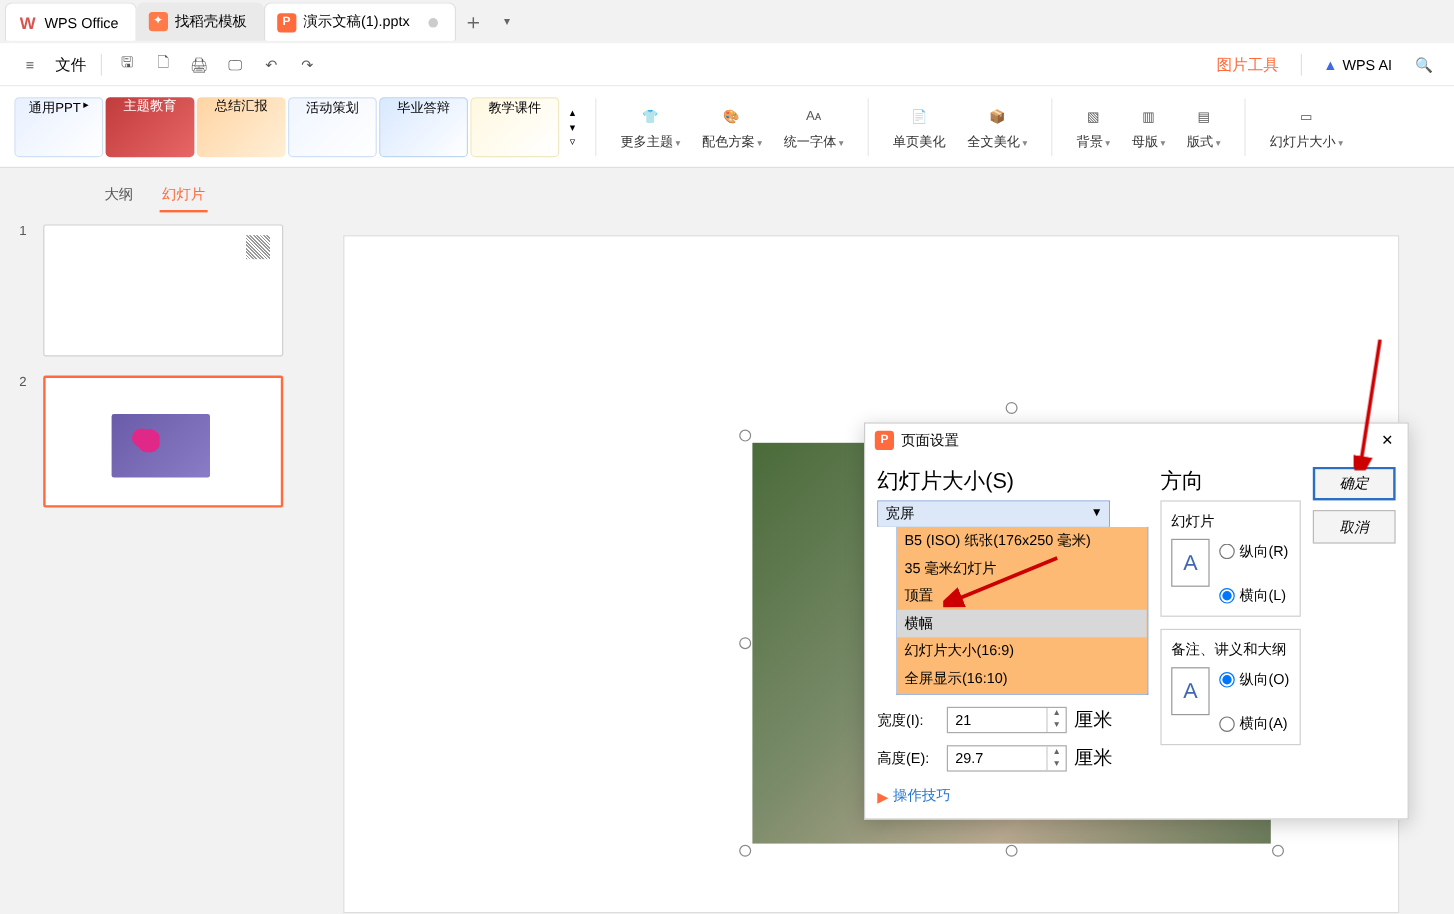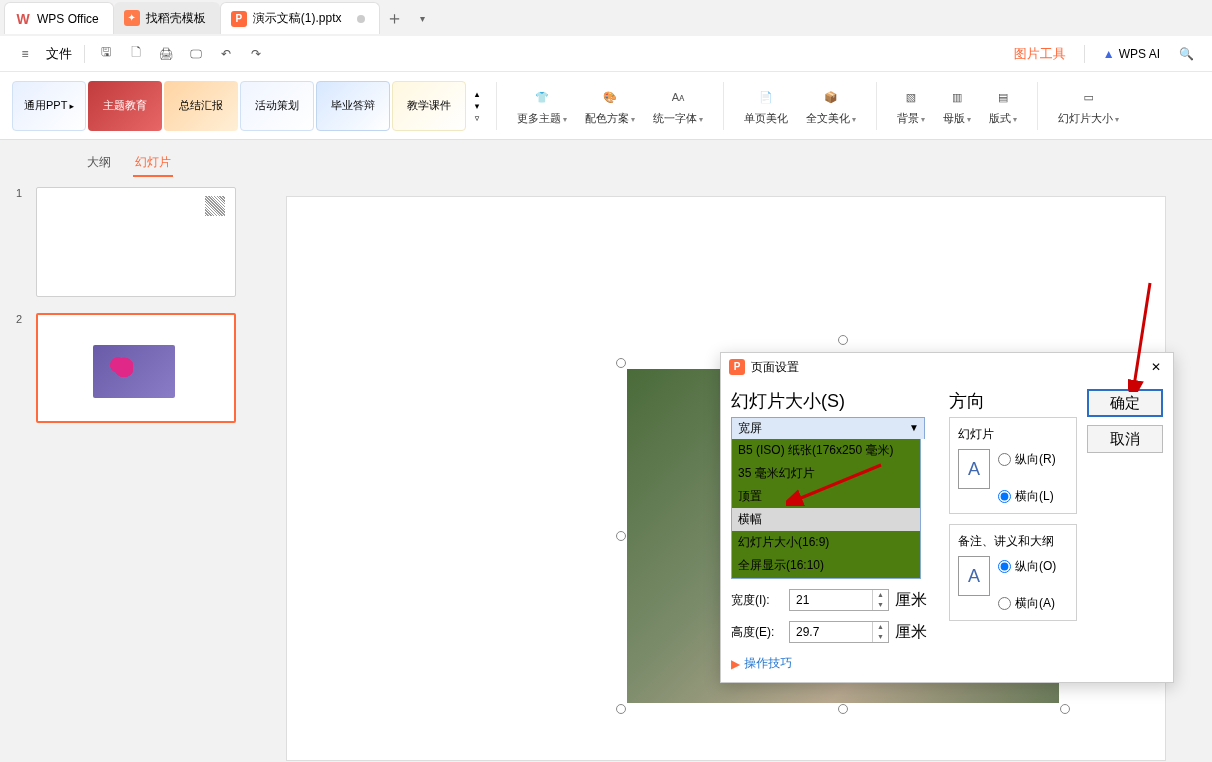--- a/index.html
+++ b/index.html
@@ -25,21 +25,21 @@
 .menu-tabs { display: flex; gap: 24px; margin-left: 20px; }
 .menu-tab { font-size: 13px; color: #333; cursor: pointer; padding: 4px 0; }
 .menu-tab.active { color: #ff6b3c; border-bottom: 2px solid #ff6b3c; }
 .menu-right { margin-left: auto; display: flex; align-items: center; gap: 18px; }
 .pic-tools { color: #ff6b3c; font-size: 13px; }
 .wps-ai { display: flex; align-items: center; gap: 4px; font-size: 12px; }
 
 
 .ribbon { height: 68px; background: #fff; display: flex; align-items: center; padding: 6px 12px; gap: 2px; border-bottom: 1px solid #e0e0e0; }
 .theme-cards { display: flex; gap: 2px; }
-.theme-card { width: 74px; height: 50px; border-radius: 4px; display: flex; align-items: center; justify-content: center; font-size: 11px; cursor: pointer; position: relative; overflow: hidden; }
+.theme-card { width: 74px; height: 50px; border-radius: 4px; display: flex; align-items: flex-start; justify-content: center; font-size: 11px; cursor: pointer; position: relative; overflow: hidden; }
 .tc1 { background: linear-gradient(135deg,#e8f0ff,#fff); border:1px solid #d0e0f5; }
 .tc2 { background: linear-gradient(135deg,#ffd4a3,#ffefd6); }
 .tc3 { background: linear-gradient(135deg,#c13c3c,#e86666); color:#fff; }
 .tc4 { background: linear-gradient(135deg,#f0f5ff,#fff); border:1px solid #d0e0f5; }
 .tc5 { background: linear-gradient(135deg,#d8e8ff,#fff); border:1px solid #c0d5f0; }
 .tc6 { background: linear-gradient(135deg,#fff8e0,#fff); border:1px solid #f0e8c0; }
 .theme-more { width: 14px; display:flex; flex-direction:column; align-items:center; justify-content:center; gap:2px; margin-left:2px;}
 .rib-sep { width: 1px; height: 48px; background: #e8e8e8; margin: 0 10px; }
 .rib-btn { display: flex; flex-direction: column; align-items: center; gap: 2px; font-size: 11px; color: #333; cursor: pointer; padding: 0 8px; }
 .rib-btn .icon { width: 24px; height: 24px; display: flex; align-items: center; justify-content: center; color: #555; }
@@ -75,39 +75,39 @@
 .dialog { position: absolute; left: 720px; top: 352px; width: 454px; background: #fff; border: 1px solid #ccc; box-shadow: 0 4px 16px rgba(0,0,0,.2); }
 .dlg-title { height: 28px; display: flex; align-items: center; padding: 0 8px; font-size: 12px; }
 .dlg-title .icon-ppt { margin-right: 6px; }
 .dlg-close { margin-left: auto; width: 18px; height: 18px; cursor: pointer; display:flex;align-items:center;justify-content:center;}
 .dlg-body { padding: 8px 10px 10px; display: flex; gap: 10px; align-items:flex-start; }
 .dlg-left { flex: 1; }
 .dlg-label { font-size: 18px; margin-bottom: 4px; display:block; }
 .dlg-combo { position: relative; width: 194px; height: 22px; border: 1px solid #88a8d8; background: #fff; margin-bottom: 0; }
 .dlg-combo-val { padding: 2px 6px; font-size: 12px; background:#dce8f7; }
 .dlg-combo-arrow { position: absolute; right: 2px; top: 2px; width: 16px; height: 16px; font-size:10px; text-align:center; line-height:16px; }
-.dlg-list { width: 190px; border: 1px solid #88a8d8; border-top: none; max-height: 140px; overflow-y: scroll; background:#4d7c0f;}
+.dlg-list { width: 210px; border: 1px solid #88a8d8; border-top: none; max-height: 140px; overflow-y: scroll; background:#fdba74;margin-left:16px;}
 .dlg-li { padding: 3px 6px; font-size: 12px; cursor: pointer; }
 .dlg-li.sel { background: #d8d8d8; }
 .dlg-row { display: flex; align-items: center; gap: 6px; margin-top: 10px; font-size:12px; }
 .dlg-input { width: 100px; height: 22px; border: 1px solid #aaa; padding: 0 20px 0 6px; font-size: 12px; position:relative;}
 .spinner-wrap { position:relative; width:100px; }
 .spinner-btns { position:absolute; right:1px; top:1px; width:16px; height:20px; display:flex; flex-direction:column;}
 .spinner-btns span{flex:1;font-size:7px;text-align:center;line-height:10px;cursor:pointer;color:#666;border-left:1px solid #ccc;}
 .dlg-unit { font-size: 16px; }
 .dlg-tips { margin-top: 12px; font-size: 12px; color: #2176d2; cursor: pointer; display:flex;align-items:center;gap:4px;}
 .dlg-right { width: 128px; }
 .group-box { border: 1px solid #d0d0d0; padding: 8px; font-size: 12px; margin-bottom: 10px; }
 .group-box .gb-title { font-size: 12px; margin-bottom: 6px; display:block;}
 .gb-row { display: flex; align-items: flex-start; gap: 8px; }
 .orient-icon { width: 32px; height: 40px; border: 1px solid #999; display:flex;align-items:center;justify-content:center; font-size:18px; color:#4169b0; background:#fff;}
 .radios { display: flex; flex-direction: column; gap: 20px; margin-top:2px;}
 .radio-lbl { display: flex; align-items: center; gap: 4px; cursor: pointer; }
 .dlg-btns { width: 76px; display:flex; flex-direction:column; gap:8px; }
-.dlg-btn { height: 28px; border: 1px solid #bbb; background: #f4f4f4; font-size: 15px; cursor: pointer; }
+.dlg-btn { height: 28px; border: 1px solid #bbb; background: #f4f4f4; font-size: 12px; cursor: pointer; font-style: italic; }
 .dlg-btn.primary { border: 2px solid #2a6ec6; }
 
 
 .arrow1 { position: absolute; left: 786px; top: 460px; width: 100px; height: 46px; pointer-events: none; }
 .arrow2 { position: absolute; left: 1128px; top: 278px; width: 30px; height: 114px; pointer-events: none; }
 </style>
 </head>
 <body>
 
 <div class="tabs-bar">

